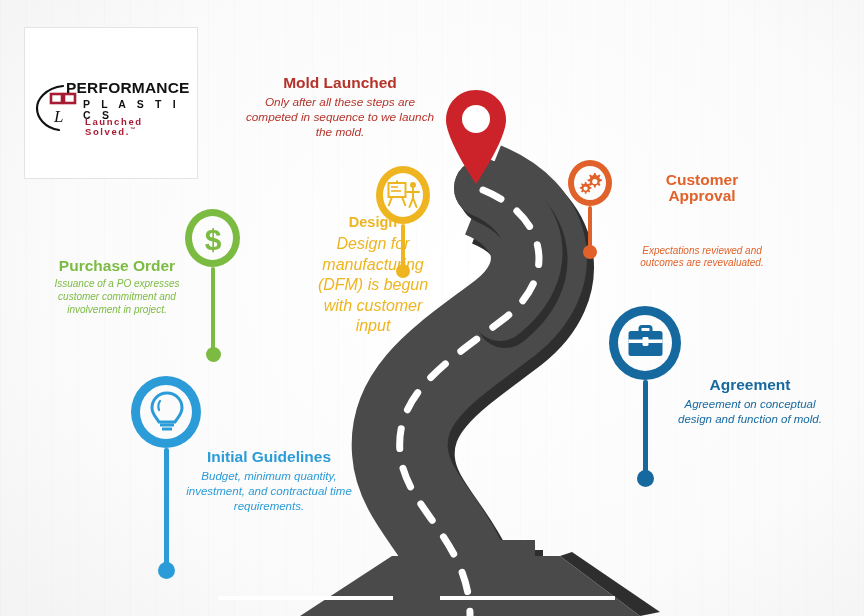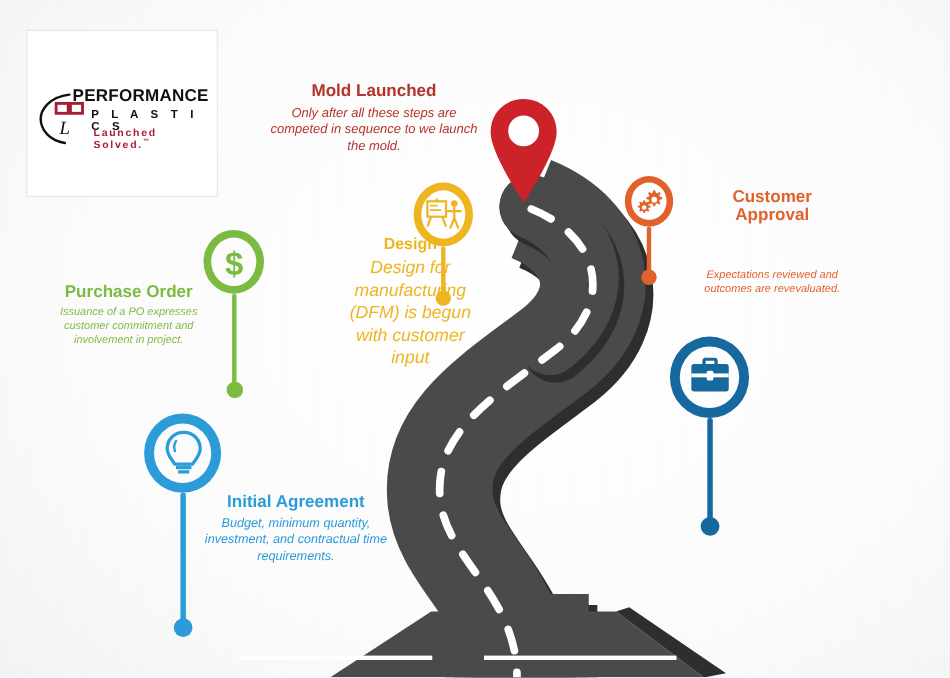--- a/index.html
+++ b/index.html
@@ -195,21 +195,21 @@
     <svg style="position:absolute;left:149px;top:391px;" width="36" height="44" viewBox="0 0 36 44">
       <path d="M18 2 C9 2, 3 9, 3 17 C3 23, 7 26, 10 31 L26 31 C29 26, 33 23, 33 17 C33 9, 27 2, 18 2 Z" fill="none" stroke="#2b9cd8" stroke-width="3"></path>
       <line x1="11" y1="34" x2="25" y2="34" stroke="#2b9cd8" stroke-width="3"></line>
       <line x1="13" y1="38" x2="23" y2="38" stroke="#2b9cd8" stroke-width="3"></line>
       <path d="M11 10 C9 13, 9 16, 10 19" fill="none" stroke="#2b9cd8" stroke-width="2.2" stroke-linecap="round"></path>
     </svg>
     <div class="stem" style="left:164px;top:448px;width:5px;height:122px;background:#2b9cd8;"></div>
     <div class="stem-dot" style="left:158px;top:562px;width:17px;height:17px;background:#2b9cd8;"></div>
   </div>
   <div class="cap c-blue-l" style="left:186px;top:449px;width:166px;">
-    <span class="h" style="font-size:15.5px;">Initial Agreement</span>
+    <span class="h" style="font-size:15.5px;">Initial Guidelines</span>
     <span class="b" style="font-size:11.5px;">Budget, minimum quantity, investment, and contractual time requirements.</span>
   </div>
 
   <div class="node">
     <div class="ring" style="left:568px;top:160px;width:44px;height:46px;border:6px solid #e0622a;"></div>
     <svg style="position:absolute;left:578px;top:170px;" width="26" height="26" viewBox="0 0 26 26">
       <g fill="#e0622a">
         <path d="M16 3 l1.6 0 .5 2.1 1.5.6 1.8-1.2 1.1 1.1 -1.2 1.8 .6 1.5 2.1 .5 0 1.6 -2.1 .5 -.6 1.5 1.2 1.8 -1.1 1.1 -1.8-1.2 -1.5 .6 -.5 2.1 -1.6 0 -.5-2.1 -1.5-.6 -1.8 1.2 -1.1-1.1 1.2-1.8 -.6-1.5 -2.1-.5 0-1.6 2.1-.5 .6-1.5 -1.2-1.8 1.1-1.1 1.8 1.2 1.5-.6 z"></path>
         <circle cx="16.8" cy="11.5" r="2.6" fill="#ffffff"></circle>
         <path d="M7 12 l1.3 0 .4 1.7 1.2 .5 1.5-1 .9 .9 -1 1.5 .5 1.2 1.7 .4 0 1.3 -1.7 .4 -.5 1.2 1 1.5 -.9 .9 -1.5-1 -1.2 .5 -.4 1.7 -1.3 0 -.4-1.7 -1.2-.5 -1.5 1 -.9-.9 1-1.5 -.5-1.2 -1.7-.4 0-1.3 1.7-.4 .5-1.2 -1-1.5 .9-.9 1.5 1 1.2-.5 z"></path>
@@ -229,14 +229,18 @@
     <div class="ring" style="left:609px;top:306px;width:72px;height:74px;border:9px solid #16699f;"></div>
     <svg style="position:absolute;left:627px;top:325px;" width="37" height="34" viewBox="0 0 37 34">
       <path d="M13 6 L13 3.5 C13 2.4 13.9 1.5 15 1.5 L22 1.5 C23.1 1.5 24 2.4 24 3.5 L24 6" fill="none" stroke="#16699f" stroke-width="3"></path>
       <rect x="1.5" y="6" width="34" height="25" rx="2.5" fill="#16699f"></rect>
       <rect x="1.5" y="14.5" width="34" height="3.5" fill="#ffffff"></rect>
       <rect x="15.5" y="12" width="6" height="9" rx="1.4" fill="#ffffff"></rect>
     </svg>
     <div class="stem" style="left:643px;top:380px;width:5px;height:98px;background:#16699f;"></div>
     <div class="stem-dot" style="left:637px;top:470px;width:17px;height:17px;background:#16699f;"></div>
   </div>
+  <div class="cap c-blue-d" style="left:672px;top:377px;width:156px;">
+    <span class="h" style="font-size:15.5px;">Agreement</span>
+    <span class="b" style="font-size:11.5px;">Agreement on conceptual design and function of mold.</span>
+  </div>
 
 </div>
 
 </body></html>

